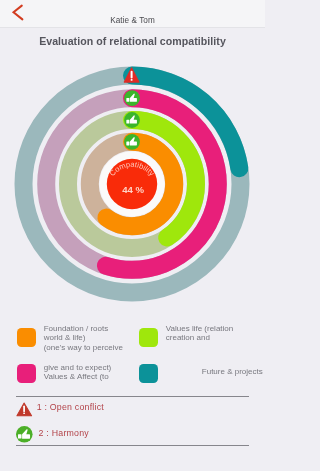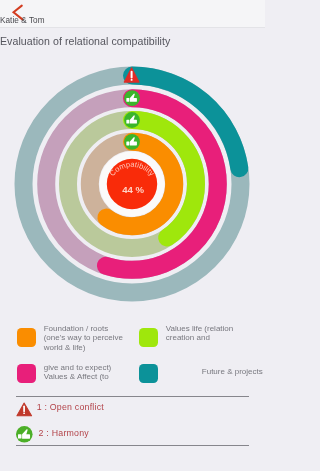--- a/index.html
+++ b/index.html
@@ -2,23 +2,23 @@
 <html><head>
 <meta charset="utf-8">
 <style>
   html,body{margin:0;padding:0;}
   body{width:265px;height:471px;background:#efeef3;font-family:"Liberation Sans",sans-serif;overflow:hidden;}
   .app{position:relative;width:265px;height:471px;background:#efeef3;}
 
   
   .header{position:absolute;left:0;top:0;width:265px;height:28px;background:#f5f5f7;border-bottom:1px solid #e3e3e7;box-sizing:border-box;}
   .back{position:absolute;left:11px;top:3px;width:16px;height:20px;cursor:pointer;}
-  .htitle{position:absolute;left:0;top:15px;width:265px;height:12px;line-height:12px;font-size:8.2px;color:#4a4a4f;letter-spacing:.05px;}
+  .htitle{position:absolute;left:0;top:15px;width:265px;height:12px;line-height:12px;text-align:center;font-size:8.2px;color:#4a4a4f;letter-spacing:.05px;}
 
-  .subtitle{position:absolute;left:0;top:35px;width:265px;font-size:10.6px;font-weight:normal;color:#55555d;letter-spacing:.05px;}
+  .subtitle{position:absolute;left:0;top:35px;width:265px;text-align:center;font-size:10.6px;font-weight:bold;color:#55555d;letter-spacing:.05px;}
 
   .chartwrap{position:absolute;left:0;top:0;width:265px;height:320px;}
 
   
   .legend{position:absolute;left:0;top:318px;width:265px;height:76px;}
   .sw{position:absolute;width:19.5px;height:18.5px;border-radius:4.5px;}
   .lt{position:absolute;font-size:8px;line-height:9.3px;color:#78787f;width:105px;}
 
   .sep{position:absolute;left:16px;width:232.5px;height:1.3px;background:#86868c;}
   .statrow{position:absolute;left:0;width:265px;height:26px;}
@@ -83,22 +83,22 @@
             <path d="M-1.85,-0.9 L1.95,-5.1 a0.62,0.62 0 0 1 1.0,0.66 L1.85,-0.9 L4.5,-0.9 a0.62,0.62 0 0 1 0.62,0.62 V2.4 a0.62,0.62 0 0 1 -0.62,0.62 H-1.85 Z" fill="#fff"></path>
           </g>
         </g>
       </svg>
   </div>
 
   <div class="legend">
       <div class="sw" style="left: 16.5px; top: 10px; background: rgb(250, 141, 0);"></div>
       <div class="lt" style="left: 43.7px; top: 6px;">
         <div>Foundation / roots</div>
+        <div>world &amp; life)</div>
         <div>(one's way to perceive</div>
-        <div>world &amp; life)</div>
       </div>
       <div class="sw" style="left: 138.8px; top: 10px; background: rgb(159, 231, 12);"></div>
       <div class="lt" style="left: 165.8px; top: 6px;">
         <div>Values life (relation</div>
         <div>creation and</div>
       </div>
       <div class="sw" style="left: 16.5px; top: 46px; background: rgb(232, 31, 122);"></div>
       <div class="lt" style="left: 43.7px; top: 44.8px;">
         <div>give and to expect)</div>
         <div>Values &amp; Affect (to</div>

